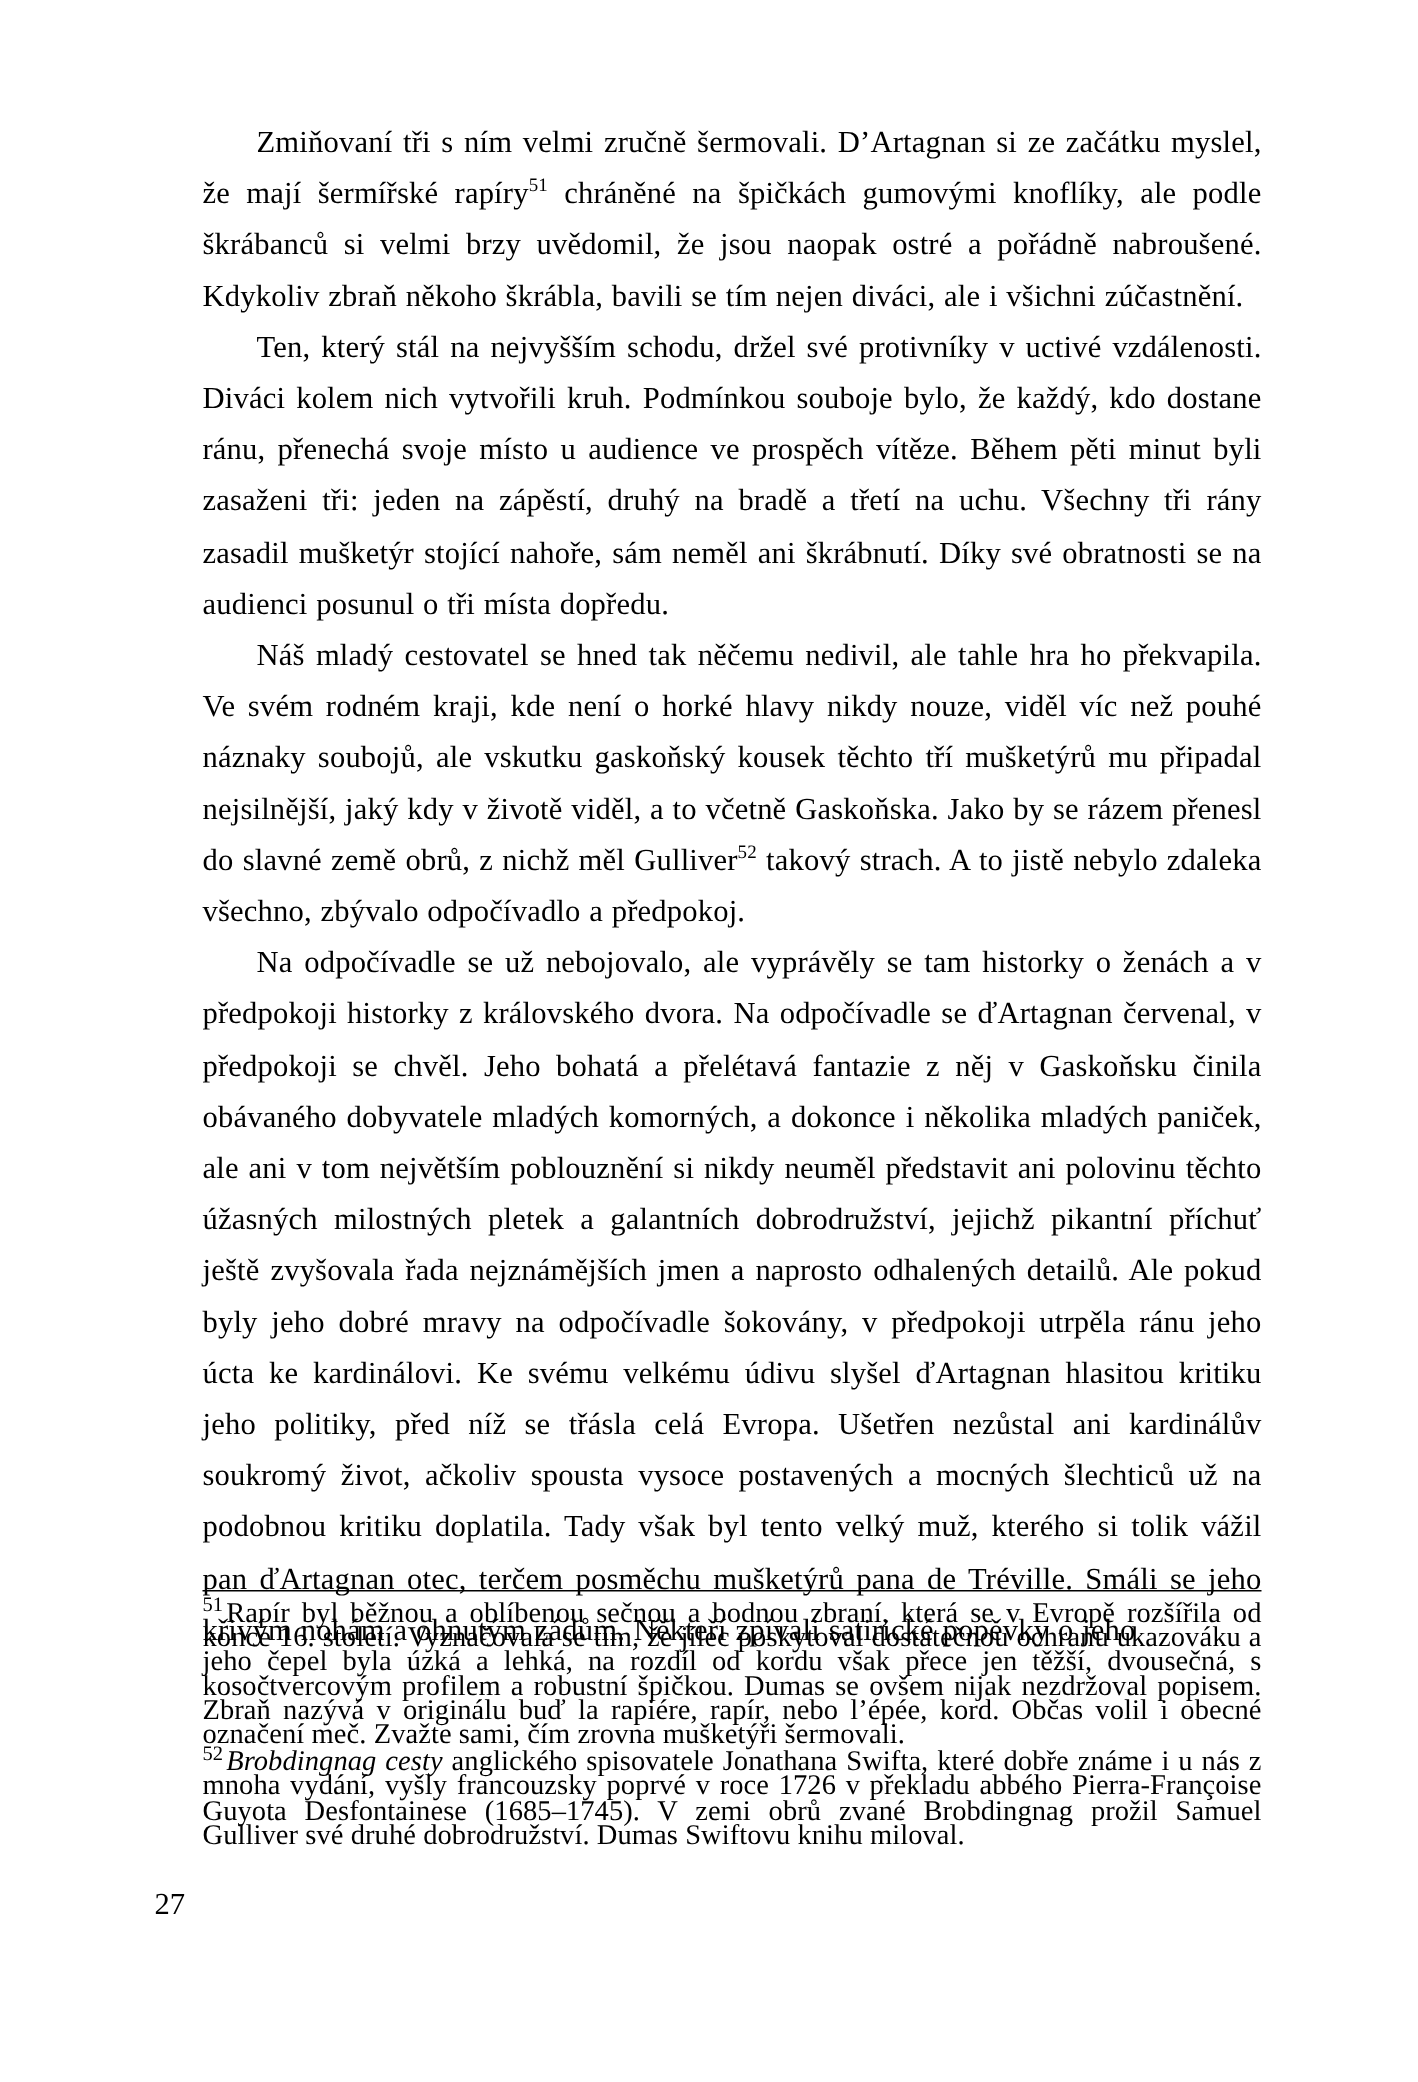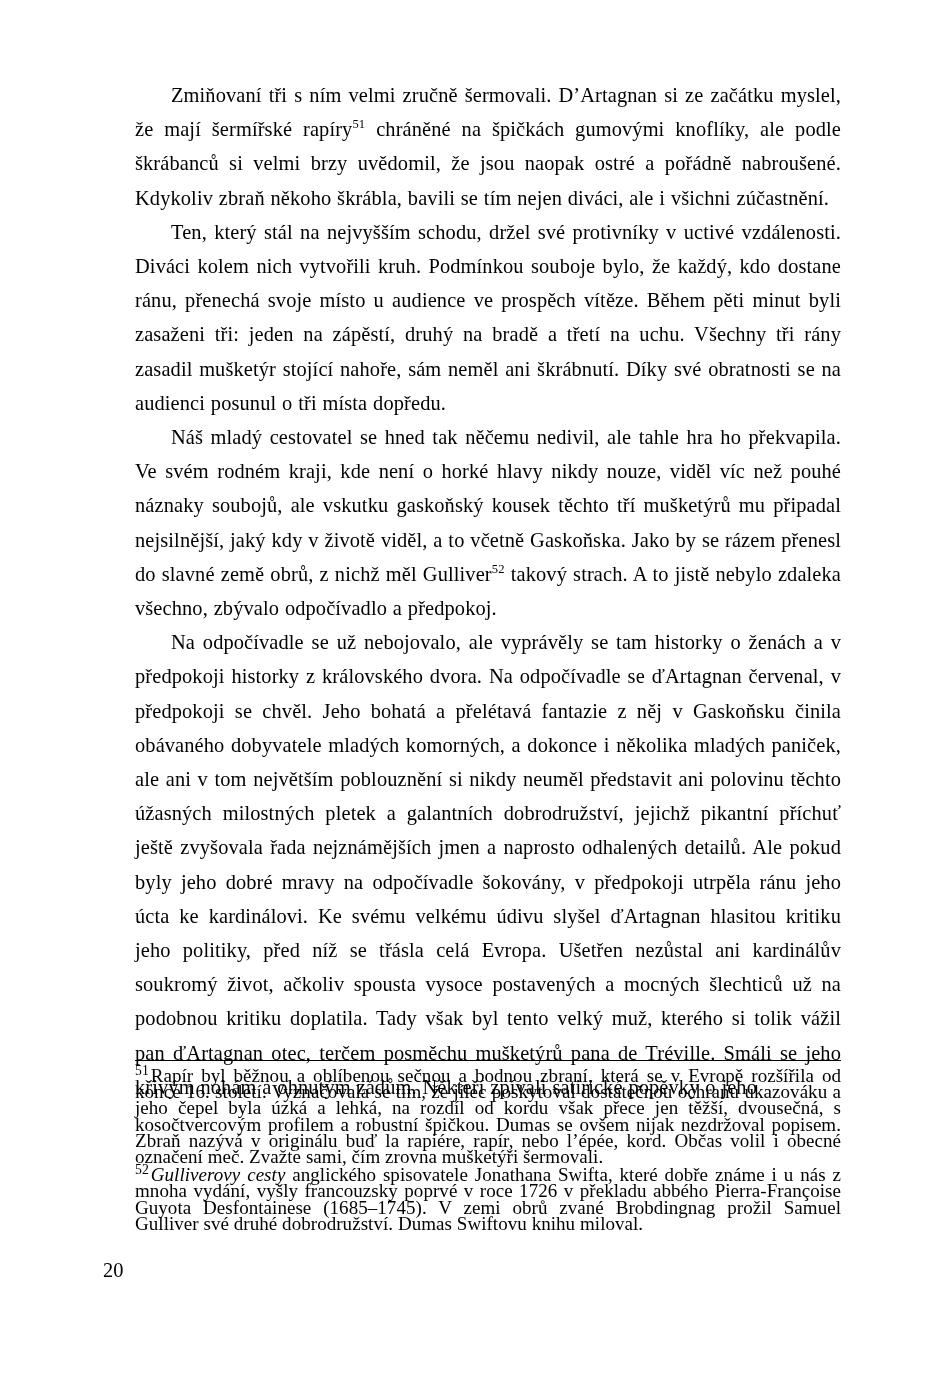--- a/index.html
+++ b/index.html
@@ -93,18 +93,18 @@
     <p class="first">Zmiňovaní tři s ním velmi zručně šermovali. D’Artagnan si ze začátku myslel, že mají šermířské rapíry<sup>51</sup> chráněné na špičkách gumovými knoflíky, ale podle škrábanců si velmi brzy uvědomil, že jsou naopak ostré a pořádně nabroušené. Kdykoliv zbraň někoho škrábla, bavili se tím nejen diváci, ale i všichni zúčastnění.</p>
     <p>Ten, který stál na nejvyšším schodu, držel své protivníky v uctivé vzdálenosti. Diváci kolem nich vytvořili kruh. Podmínkou souboje bylo, že každý, kdo dostane ránu, přenechá svoje místo u audience ve prospěch vítěze. Během pěti minut byli zasaženi tři: jeden na zápěstí, druhý na bradě a třetí na uchu. Všechny tři rány zasadil mušketýr stojící nahoře, sám neměl ani škrábnutí. Díky své obratnosti se na audienci posunul o tři místa dopředu.</p>
     <p>Náš mladý cestovatel se hned tak něčemu nedivil, ale tahle hra ho překvapila. Ve svém rodném kraji, kde není o horké hlavy nikdy nouze, viděl víc než pouhé náznaky soubojů, ale vskutku gaskoňský kousek těchto tří mušketýrů mu připadal nejsilnější, jaký kdy v životě viděl, a to včetně Gaskoňska. Jako by se rázem přenesl do slavné země obrů, z nichž měl Gulliver<sup>52</sup> takový strach. A to jistě nebylo zdaleka všechno, zbývalo odpočívadlo a předpokoj.</p>
     <p>Na odpočívadle se už nebojovalo, ale vyprávěly se tam historky o ženách a v předpokoji historky z královského dvora. Na odpočívadle se ďArtagnan červenal, v předpokoji se chvěl. Jeho bohatá a přelétavá fantazie z něj v Gaskoňsku činila obávaného dobyvatele mladých komorných, a dokonce i několika mladých paniček, ale ani v tom největším poblouznění si nikdy neuměl představit ani polovinu těchto úžasných milostných pletek a galantních dobrodružství, jejichž pikantní příchuť ještě zvyšovala řada nejznámějších jmen a naprosto odhalených detailů. Ale pokud byly jeho dobré mravy na odpočívadle šokovány, v předpokoji utrpěla ránu jeho úcta ke kardinálovi. Ke svému velkému údivu slyšel ďArtagnan hlasitou kritiku jeho politiky, před níž se třásla celá Evropa. Ušetřen nezůstal ani kardinálův soukromý život, ačkoliv spousta vysoce postavených a mocných šlechticů už na podobnou kritiku doplatila. Tady však byl tento velký muž, kterého si tolik vážil pan ďArtagnan otec, terčem posměchu mušketýrů pana de Tréville. Smáli se jeho křivým nohám a ohnutým zádům. Někteří zpívali satirické popěvky o jeho</p>
   </div>
 
   <div class="footnote-rule"></div>
 
   <div class="footnotes">
     <p><span class="fn-marker">51</span>Rapír byl běžnou a oblíbenou sečnou a bodnou zbraní, která se v Evropě rozšířila od konce 16. století. Vyznačovala se tím, že jílec poskytoval dostatečnou ochranu ukazováku a jeho čepel byla úzká a lehká, na rozdíl od kordu však přece jen těžší, dvousečná, s kosočtvercovým profilem a robustní špičkou. Dumas se ovšem nijak nezdržoval popisem. Zbraň nazývá v originálu buď la rapiére, rapír, nebo l’épée, kord. Občas volil i obecné označení meč. Zvažte sami, čím zrovna mušketýři šermovali.</p>
-    <p><span class="fn-marker">52</span><span class="fn-italic">Gulliverovy cesty</span> anglického spisovatele Jonathana Swifta, které dobře známe i u nás z mnoha vydání, vyšly francouzsky poprvé v roce 1726 v překladu abbého Pierra-Françoise Guyota Desfontainese (1685–1745). V zemi obrů zvané Brobdingnag prožil Samuel Gulliver své druhé dobrodružství. Dumas Swiftovu knihu miloval.</p>
+    <p><span class="fn-marker">52</span><span class="fn-italic">Brobdingnag cesty</span> anglického spisovatele Jonathana Swifta, které dobře známe i u nás z mnoha vydání, vyšly francouzsky poprvé v roce 1726 v překladu abbého Pierra-Françoise Guyota Desfontainese (1685–1745). V zemi obrů zvané Brobdingnag prožil Samuel Gulliver své druhé dobrodružství. Dumas Swiftovu knihu miloval.</p>
   </div>
 
-  <div class="page-number">20</div>
+  <div class="page-number">27</div>
 
 </div>
 
 </body></html>

